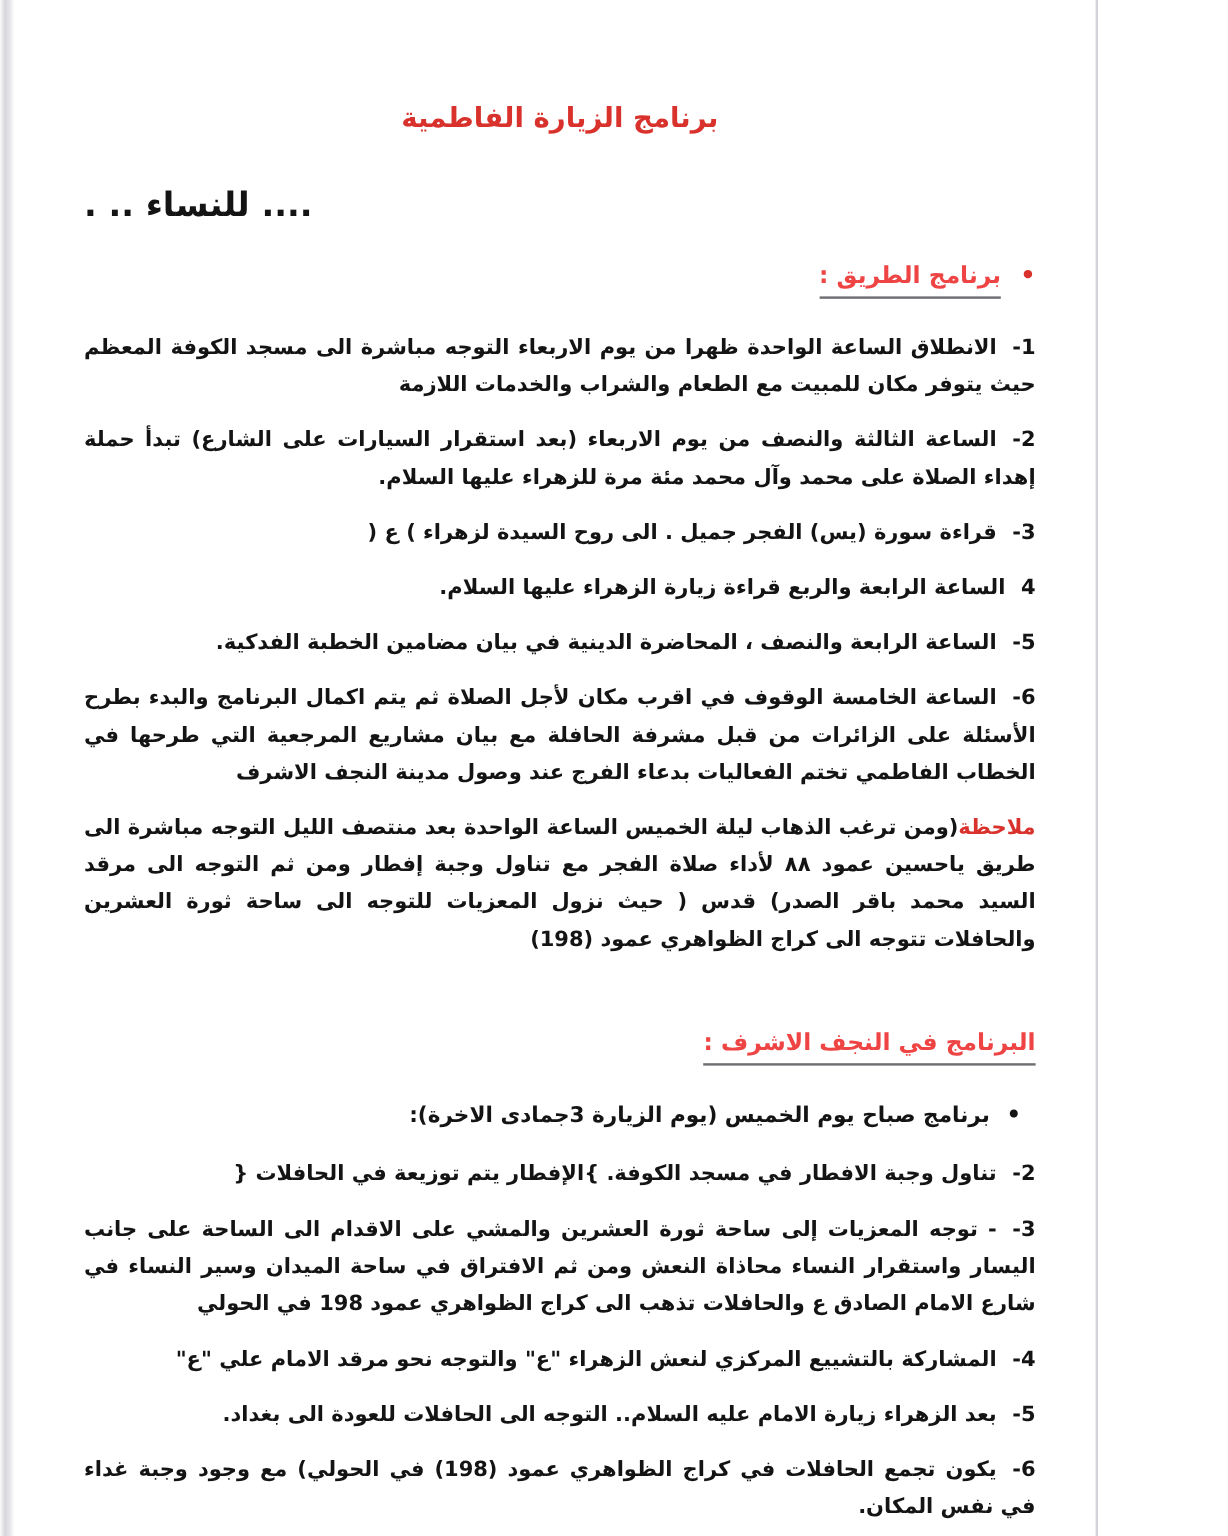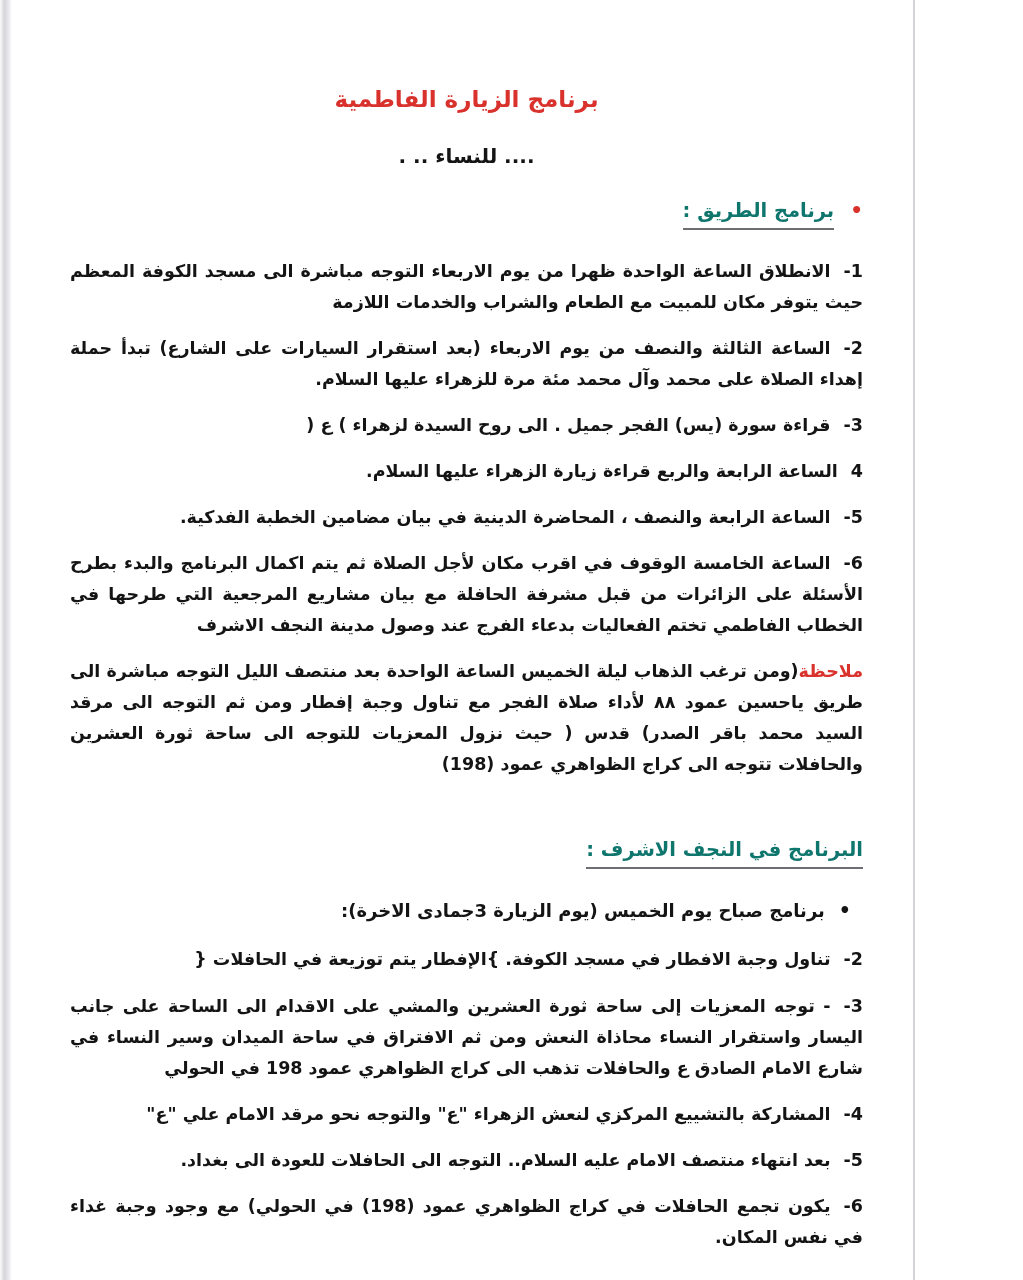--- a/index.html
+++ b/index.html
@@ -23,30 +23,30 @@
     font-weight:700;
   }
   .title{
     margin:24px 0 0 0;
     text-align:center;
     font-size:23px;
     color:#d9322c;
     font-weight:700;
   }
   .subtitle{
-    margin-top:32px;
-    text-align:center;
-    font-size:20px;
+    margin-top:42px;
+    text-align:left;
+    font-size:28px;
     letter-spacing:1px;
   }
   .heading{ margin:30px 0 26px 0; text-align:right; }
   .heading .bullet{ color:#d9322c; font-size:20px; margin-left:16px; }
   .heading .heading-text{
     display:inline-block;
-    color:#0f766e;
+    color:#ef4444;
     font-size:19.5px;
     border-bottom:2px solid #6e6e72;
     padding-bottom:6px;
   }
   .heading.no-bullet{ margin-top:58px; }
   p.item{
     margin:0 0 15px 0;
     font-size:17.5px;
     line-height:31px;
     text-align:justify;
@@ -100,18 +100,18 @@
 
     <p class="intro"><span class="bullet">•</span><span class="txt">برنامج صباح يوم الخميس (يوم الزيارة 3جمادى الاخرة):</span></p>
 
 
     <p class="item"><span class="num">2-</span><span class="txt">تناول وجبة الافطار في مسجد الكوفة.  }الإفطار يتم توزيعة في الحافلات {</span></p>
 
     <p class="item after-tight"><span class="num">3-</span><span class="txt">- توجه المعزيات إلى ساحة ثورة العشرين والمشي على الاقدام الى الساحة على جانب اليسار واستقرار النساء محاذاة النعش ومن ثم الافتراق في ساحة الميدان وسير النساء في شارع الامام الصادق ع والحافلات تذهب الى كراج الظواهري عمود 198 في الحولي</span></p>
 
     <p class="item"><span class="num">4-</span><span class="txt">المشاركة بالتشييع المركزي لنعش الزهراء "ع" والتوجه نحو مرقد الامام علي "ع"</span></p>
 
-    <p class="item"><span class="num">5-</span><span class="txt">بعد انتهاء منتصف الامام عليه السلام.. التوجه الى الحافلات للعودة الى بغداد.</span></p>
+    <p class="item"><span class="num">5-</span><span class="txt">بعد الزهراء زيارة الامام عليه السلام.. التوجه الى الحافلات للعودة الى بغداد.</span></p>
 
     <p class="item"><span class="num">6-</span><span class="txt">يكون تجمع الحافلات في كراج الظواهري عمود (198) في الحولي) مع وجود وجبة غداء في نفس المكان.</span></p>
 
   </div>
 </div>
 
 </body></html>

